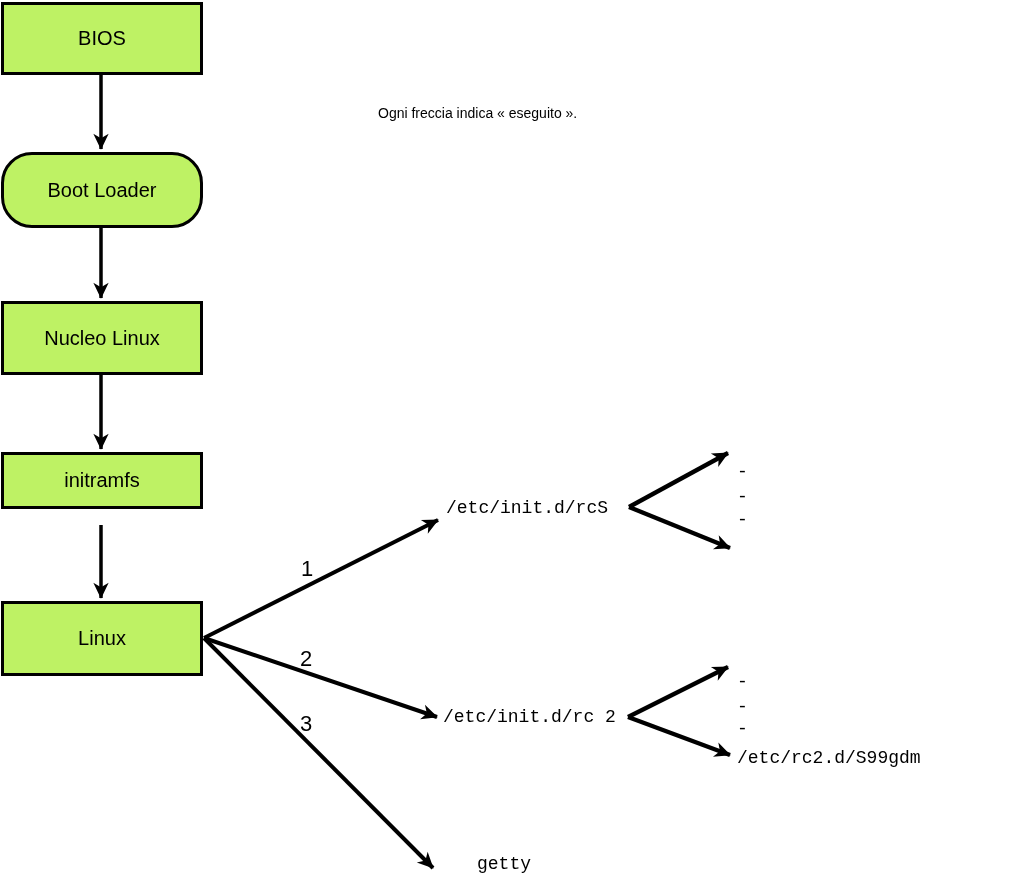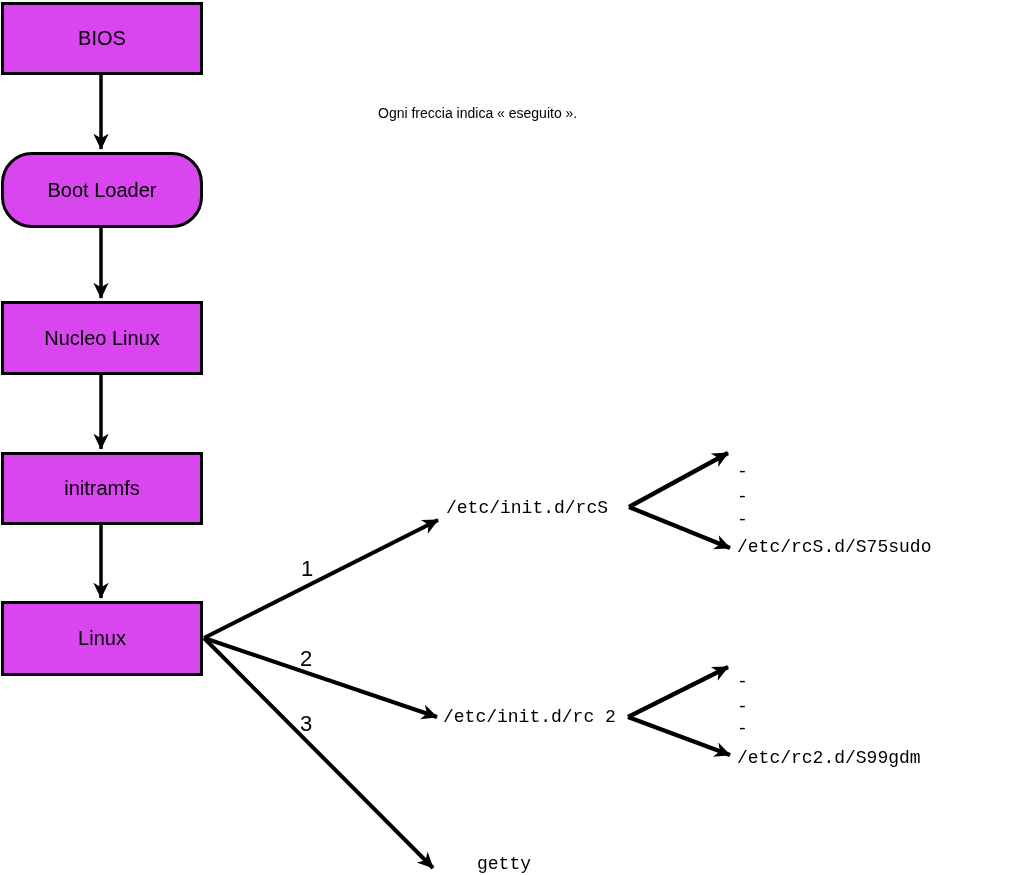--- a/index.html
+++ b/index.html
@@ -17,30 +17,30 @@
     left: 0; top: 0;
     width: 1024px; height: 875px;
   }
   svg.wires line { stroke: #000000; }
   .fbox {
     position: absolute;
     left: 1px;
     width: 202px;
     box-sizing: border-box;
     border: 3px solid #000000;
-    background: #d946ef;
+    background: #bef264;
     display: flex;
     align-items: center;
     justify-content: center;
     font-size: 20px;
   }
   .fbox-bios       { top: 2px;   height: 73px; }
   .fbox-bootloader { top: 152px; height: 76px; border-radius: 31px; }
   .fbox-kernel     { top: 301px; height: 74px; }
-  .fbox-initramfs  { top: 452px; height: 73px; }
+  .fbox-initramfs  { top: 452px; height: 57px; }
   .fbox-init       { top: 601px; height: 75px; }
   .note {
     position: absolute;
     left: 378px;
     top: 113px;
     transform: translateY(-50%);
     font-size: 14px;
     white-space: nowrap;
   }
   .numlabel {
@@ -106,20 +106,19 @@
   <div class="numlabel" style="left:306px; top:659px;">2</div>
   <div class="numlabel" style="left:306px; top:724px;">3</div>
 
   <div class="mono" style="left:446px; top:508px;">/etc/init.d/rcS</div>
   <div class="mono" style="left:443px; top:717px;">/etc/init.d/rc 2</div>
   <div class="mono" style="left:448px; top:864px;margin-left:29px;">getty</div>
 
   <div class="mono" style="left:737px; top:472px;">-</div>
   <div class="mono" style="left:737px; top:497px;">-</div>
   <div class="mono" style="left:737px; top:520px;">-</div>
-  <div class="mono" style="left:737px; top:547px;">/etc/rcS.d/S75sudo</div>
 
   <div class="mono" style="left:737px; top:682px;">-</div>
   <div class="mono" style="left:737px; top:707px;">-</div>
   <div class="mono" style="left:737px; top:729px;">-</div>
   <div class="mono" style="left:737px; top:758px;">/etc/rc2.d/S99gdm</div>
 
 </div>
 
 </body></html>

